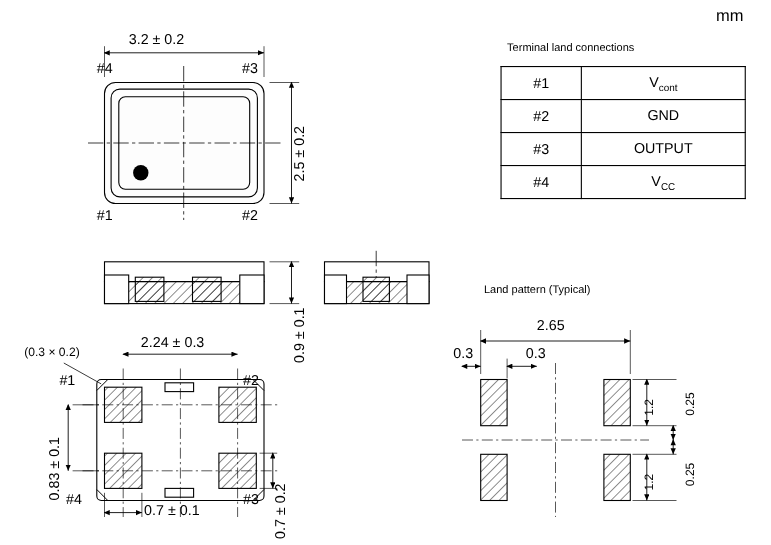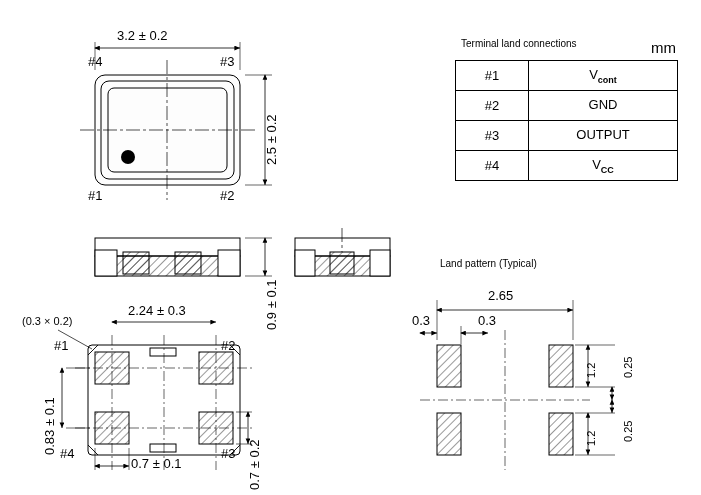--- a/index.html
+++ b/index.html
@@ -24,21 +24,21 @@
     font-size:13px;
   }
   .term-table td{
     border:1px solid #000;
     text-align:center;
     padding:0;
     height:29px;
   }
   .term-table td.c1{width:72px;}
   .term-table td.c2{width:148px;}
-  sub{font-size:9px;font-weight:bold;}
+  sub{font-size:9px;}
   .title{position:absolute;font-size:10px;white-space:nowrap;}
 </style>
 </head>
 <body>
 
 <div class="root">
 
   <svg width="701" height="495" viewBox="0 0 701 495">
     <defs>
       <pattern id="hatch" width="6" height="6" patternTransform="rotate(45)" patternUnits="userSpaceOnUse">
@@ -146,21 +146,21 @@
       <line x1="588" y1="413" x2="588" y2="455" stroke-width="0.8" marker-start="url(#arS)" marker-end="url(#ar)"></line>
       <line x1="575" y1="345" x2="615" y2="345" stroke-width="0.6"></line>
       <line x1="575" y1="387" x2="615" y2="387" stroke-width="0.6"></line>
       <line x1="575" y1="413" x2="615" y2="413" stroke-width="0.6"></line>
       <line x1="575" y1="455" x2="615" y2="455" stroke-width="0.6"></line>
       <line x1="612" y1="387" x2="612" y2="400" stroke-width="0.8" marker-start="url(#arS)" marker-end="url(#ar)"></line>
       <line x1="612" y1="400" x2="612" y2="413" stroke-width="0.8" marker-start="url(#arS)" marker-end="url(#ar)"></line>
     </g>
   </svg>
 
-  <div class="lbl" style="left:651px;top:6px;font-size:15px;margin-top:33px;">mm</div>
+  <div class="lbl" style="left:651px;top:6px;font-size:15px;">mm</div>
 
   <div class="lbl" style="left:117px;top:28px;">3.2 ± 0.2</div>
   <div class="lbl vert" style="left:264px;top:165px;transform:rotate(-90deg);">2.5 ± 0.2</div>
   <div class="lbl" style="left:88px;top:54px;">#4</div>
   <div class="lbl" style="left:220px;top:54px;">#3</div>
   <div class="lbl" style="left:88px;top:188px;">#1</div>
   <div class="lbl" style="left:220px;top:188px;">#2</div>
 
   <div class="lbl vert" style="left:264px;top:330px;transform:rotate(-90deg);">0.9 ± 0.1</div>
 

